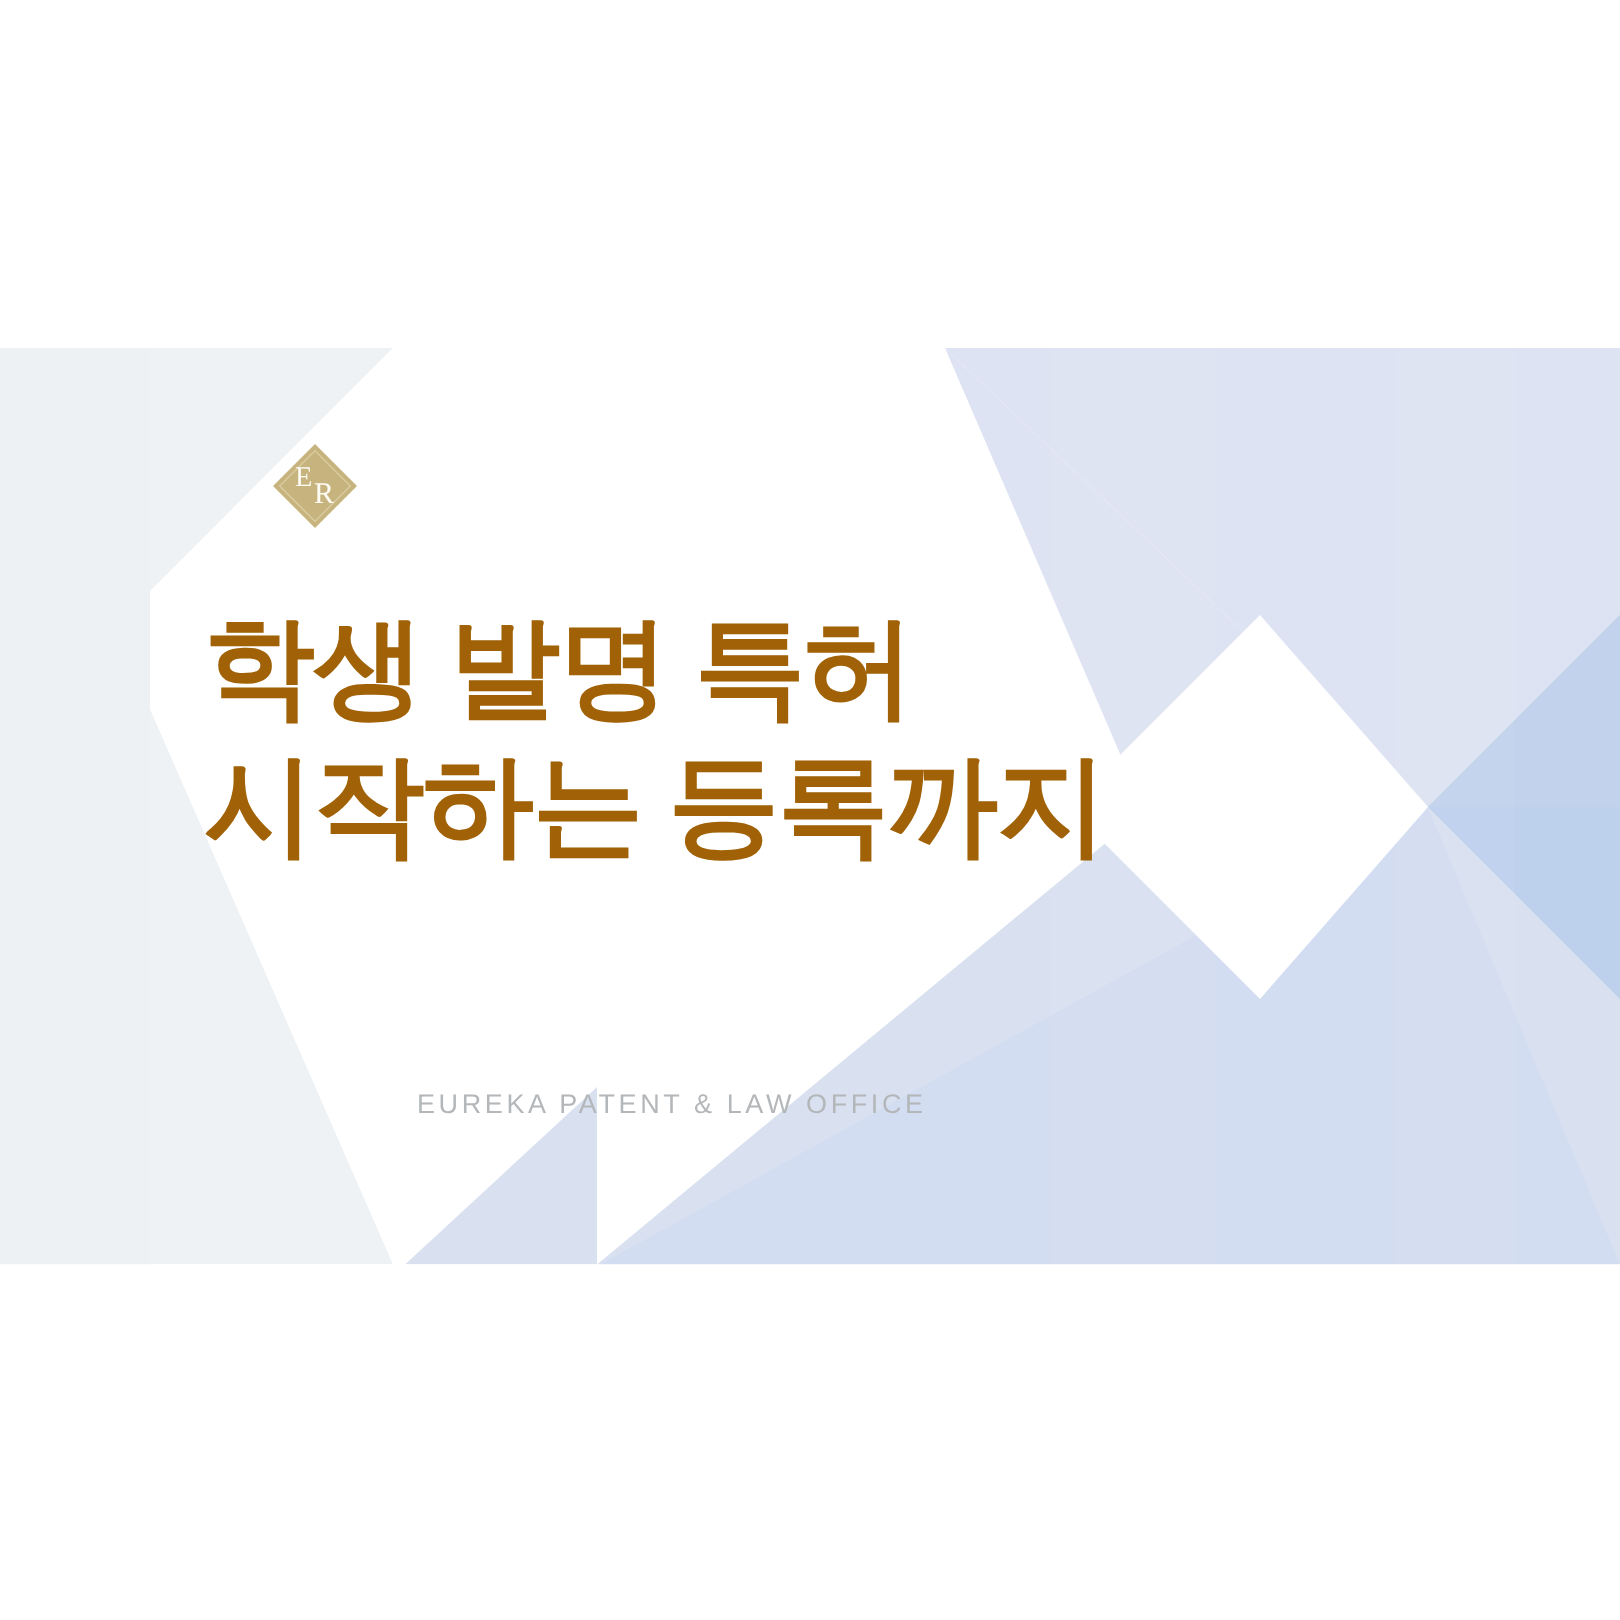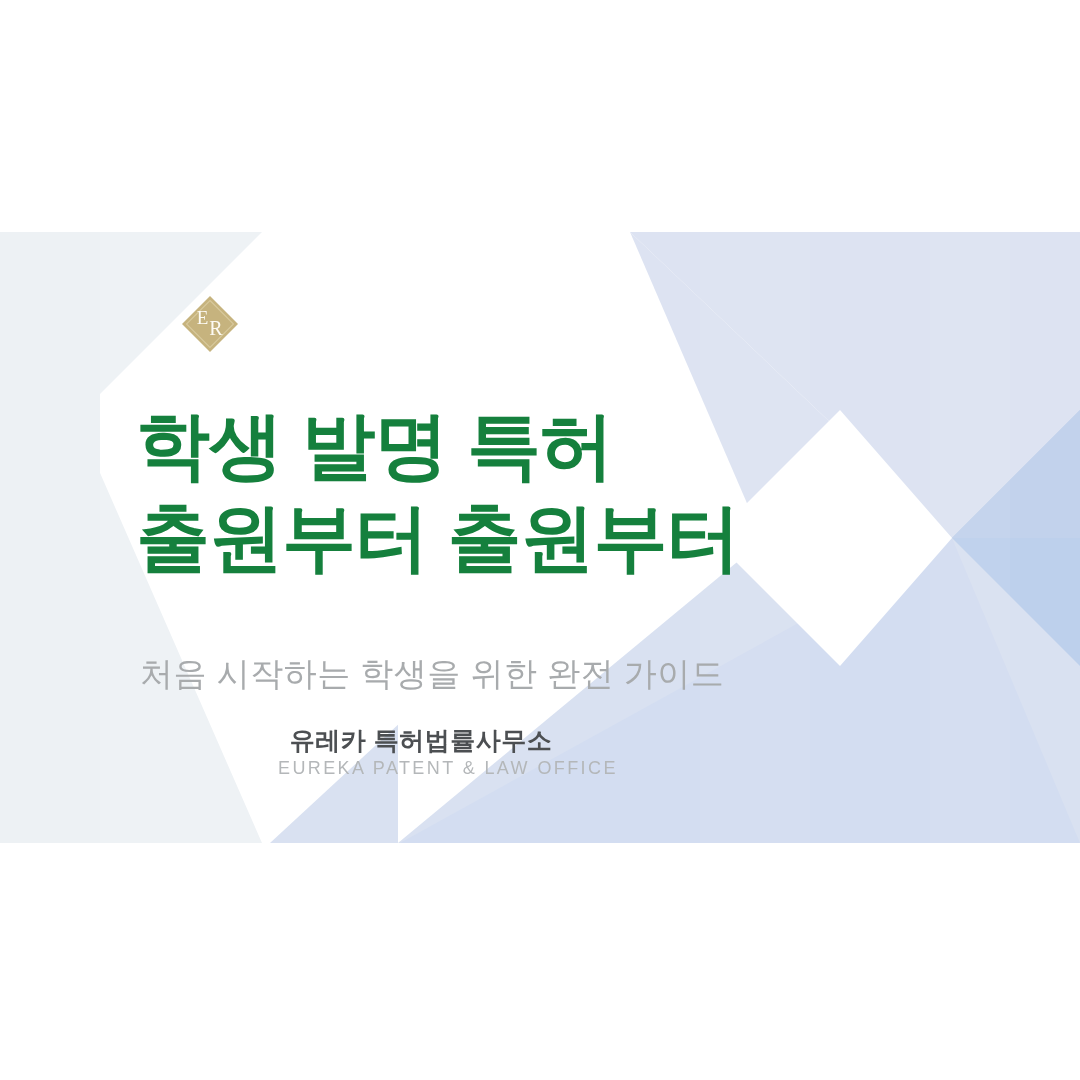--- a/index.html
+++ b/index.html
@@ -48,26 +48,27 @@
   .logo-mark svg { display:block; width:60px; height:60px; }
 
   
   .title-block {
     position:absolute;
     left:136px; top:168px;
     width:760px;
   }
   .title-line {
     display:block;
-    color:#15803d;
+    color:#a16207;
     font-weight:700;
     font-size:74px;
     line-height:92px;
     letter-spacing:-1px;
     white-space:nowrap;
+    font-family:Liberation Serif, serif;
   }
 
   
   .subtitle {
     position:absolute;
     left:140px; top:420px;
     color:#a8abad;
     font-size:33px;
     font-weight:400;
     line-height:44px;
@@ -142,25 +143,23 @@
         <svg viewBox="0 0 60 60">
           <polygon points="30,2 58,30 30,58 2,30" fill="#c6b37e"></polygon>
           <polygon points="30,6.5 53.5,30 30,53.5 6.5,30" fill="none" stroke="#d8c99c" stroke-width="1.1"></polygon>
           <text x="22.5" y="30" text-anchor="middle" font-family="'Liberation Serif', serif" font-size="19" fill="#fdfbf4">E</text>
           <text x="36" y="41" text-anchor="middle" font-family="'Liberation Serif', serif" font-size="20" fill="#fdfbf4">R</text>
         </svg>
       </div>
 
       <div class="title-block">
         <span class="title-line">학생 발명 특허</span>
-        <span class="title-line">출원부터 출원부터</span>
+        <span class="title-line">시작하는 등록까지</span>
       </div>
 
-      <div class="subtitle">처음 시작하는 학생을 위한 완전 가이드</div>
 
       <div class="brand">
-        <span class="brand-ko">유레카 특허법률사무소</span>
         <span class="brand-en">EUREKA PATENT &amp; LAW OFFICE</span>
       </div>
 
     </div>
   </div>
 </div>
 
 </body></html>

